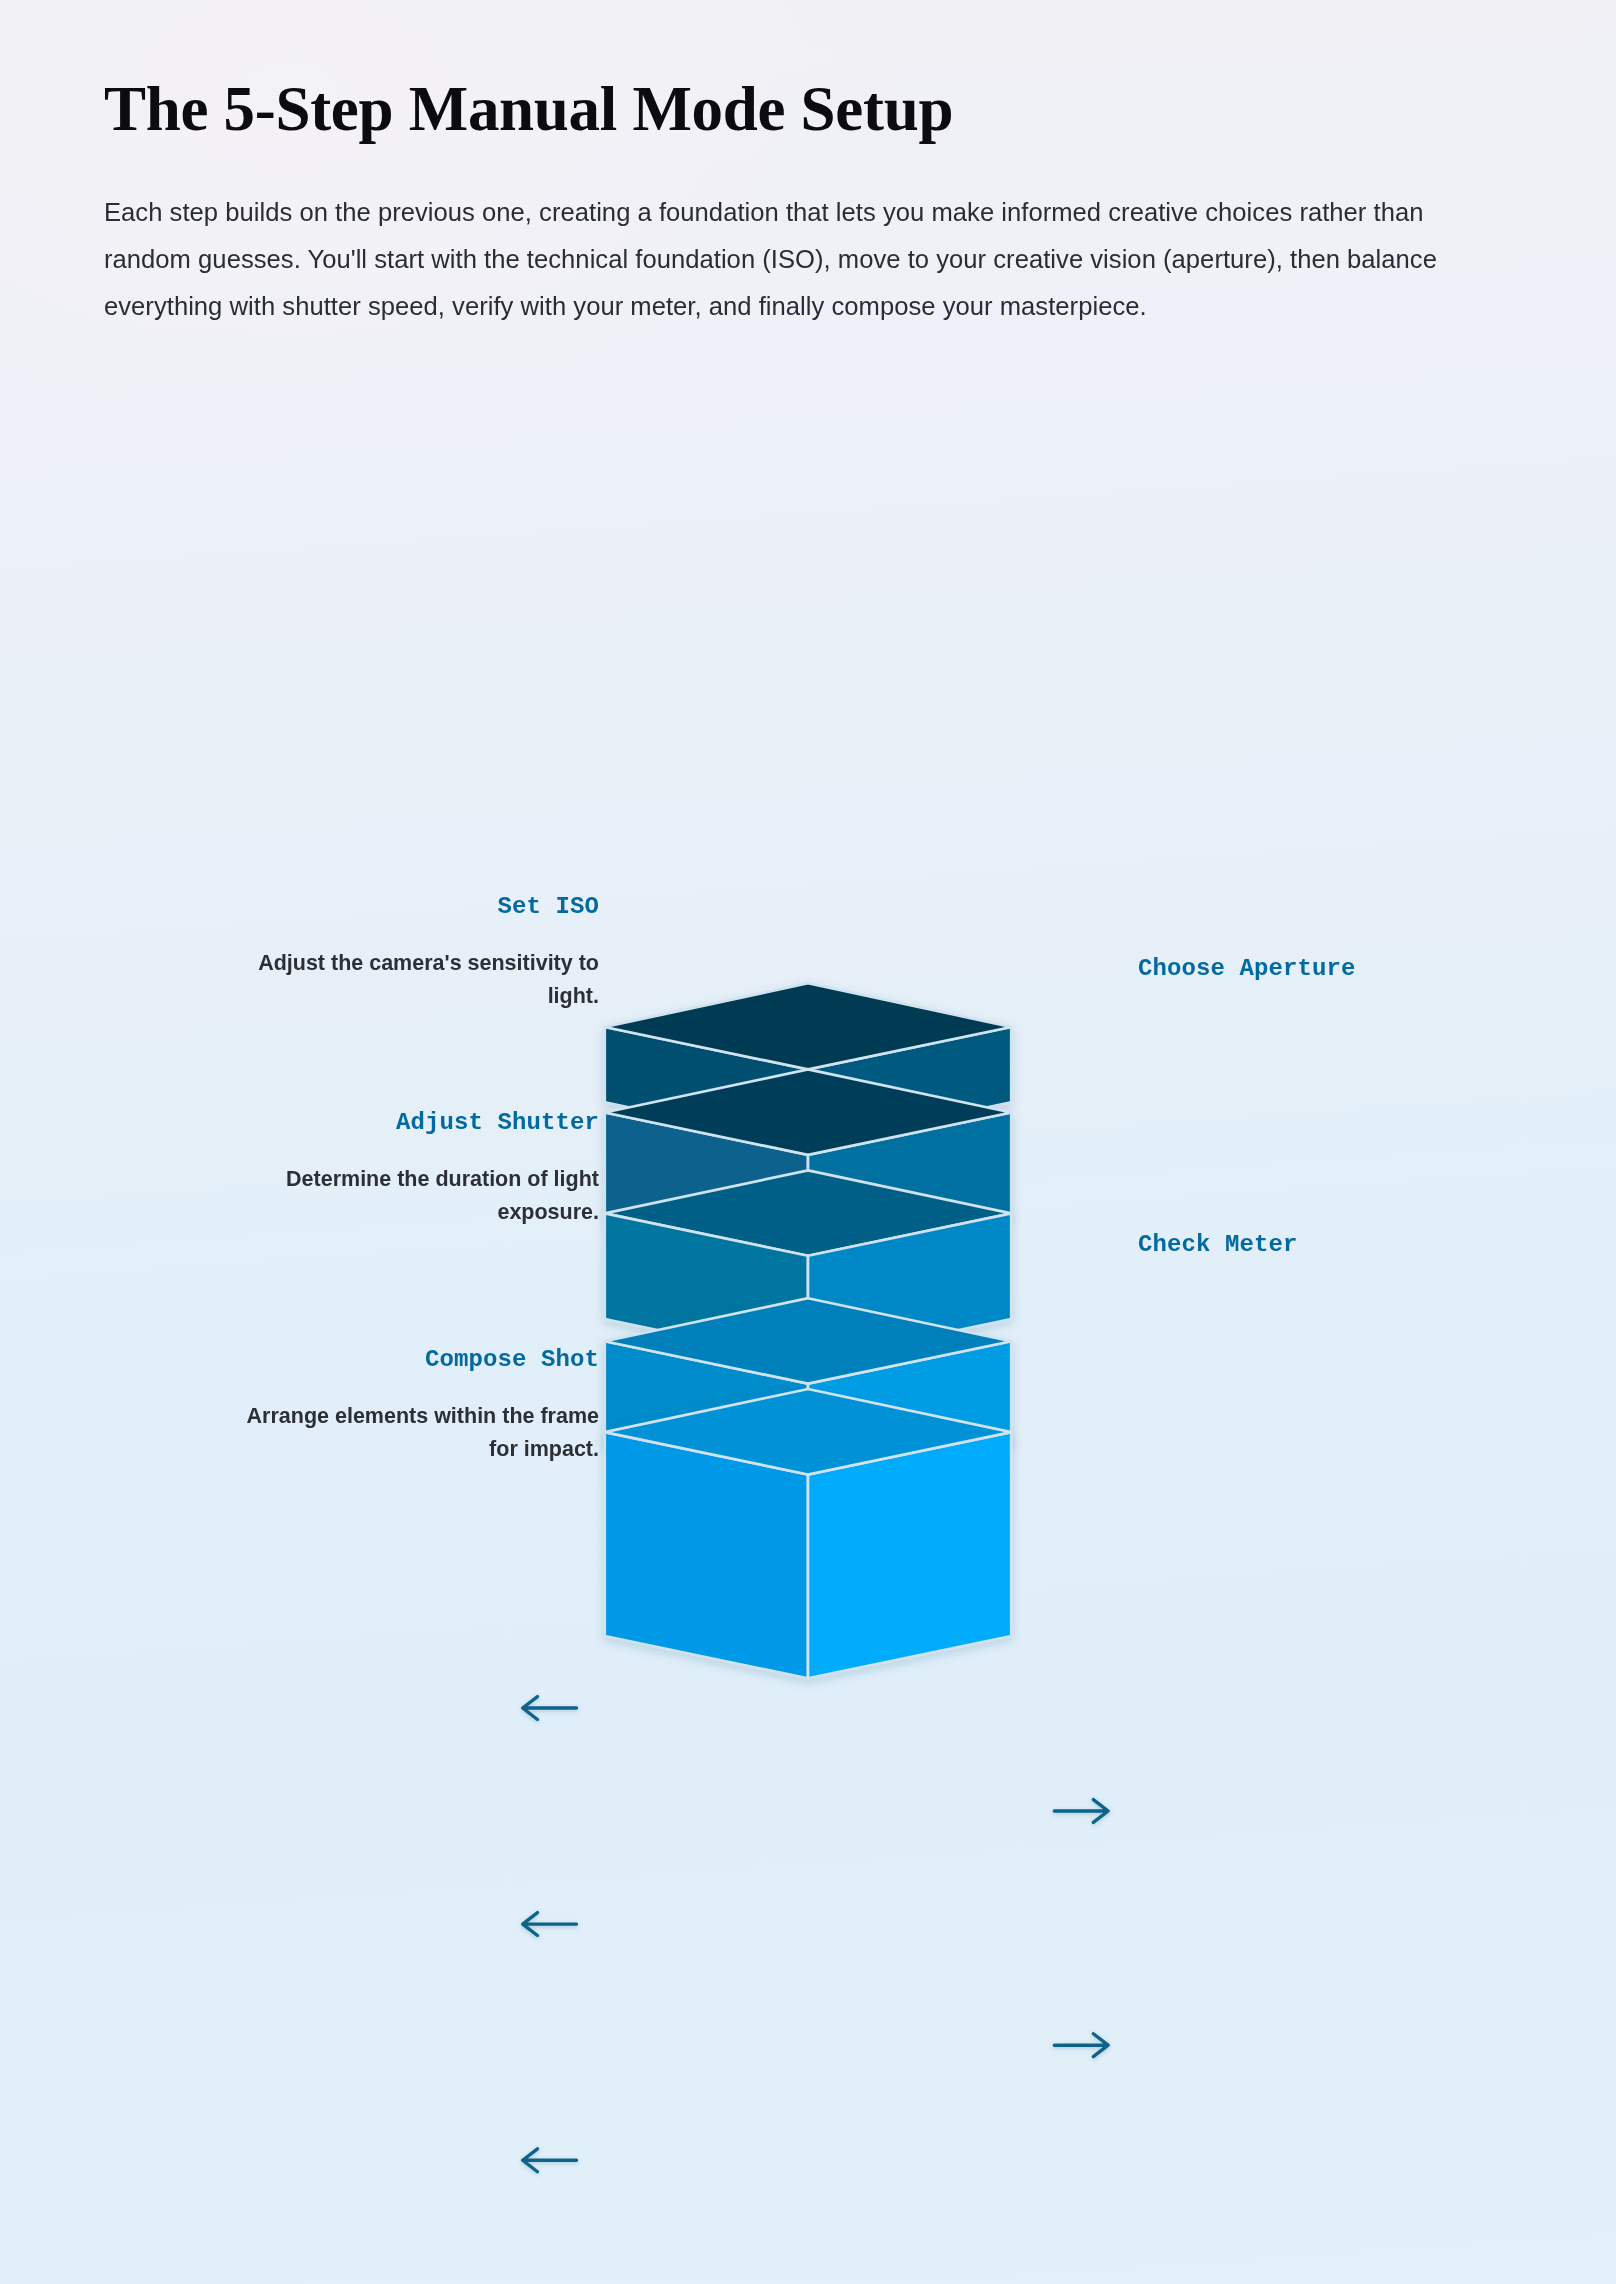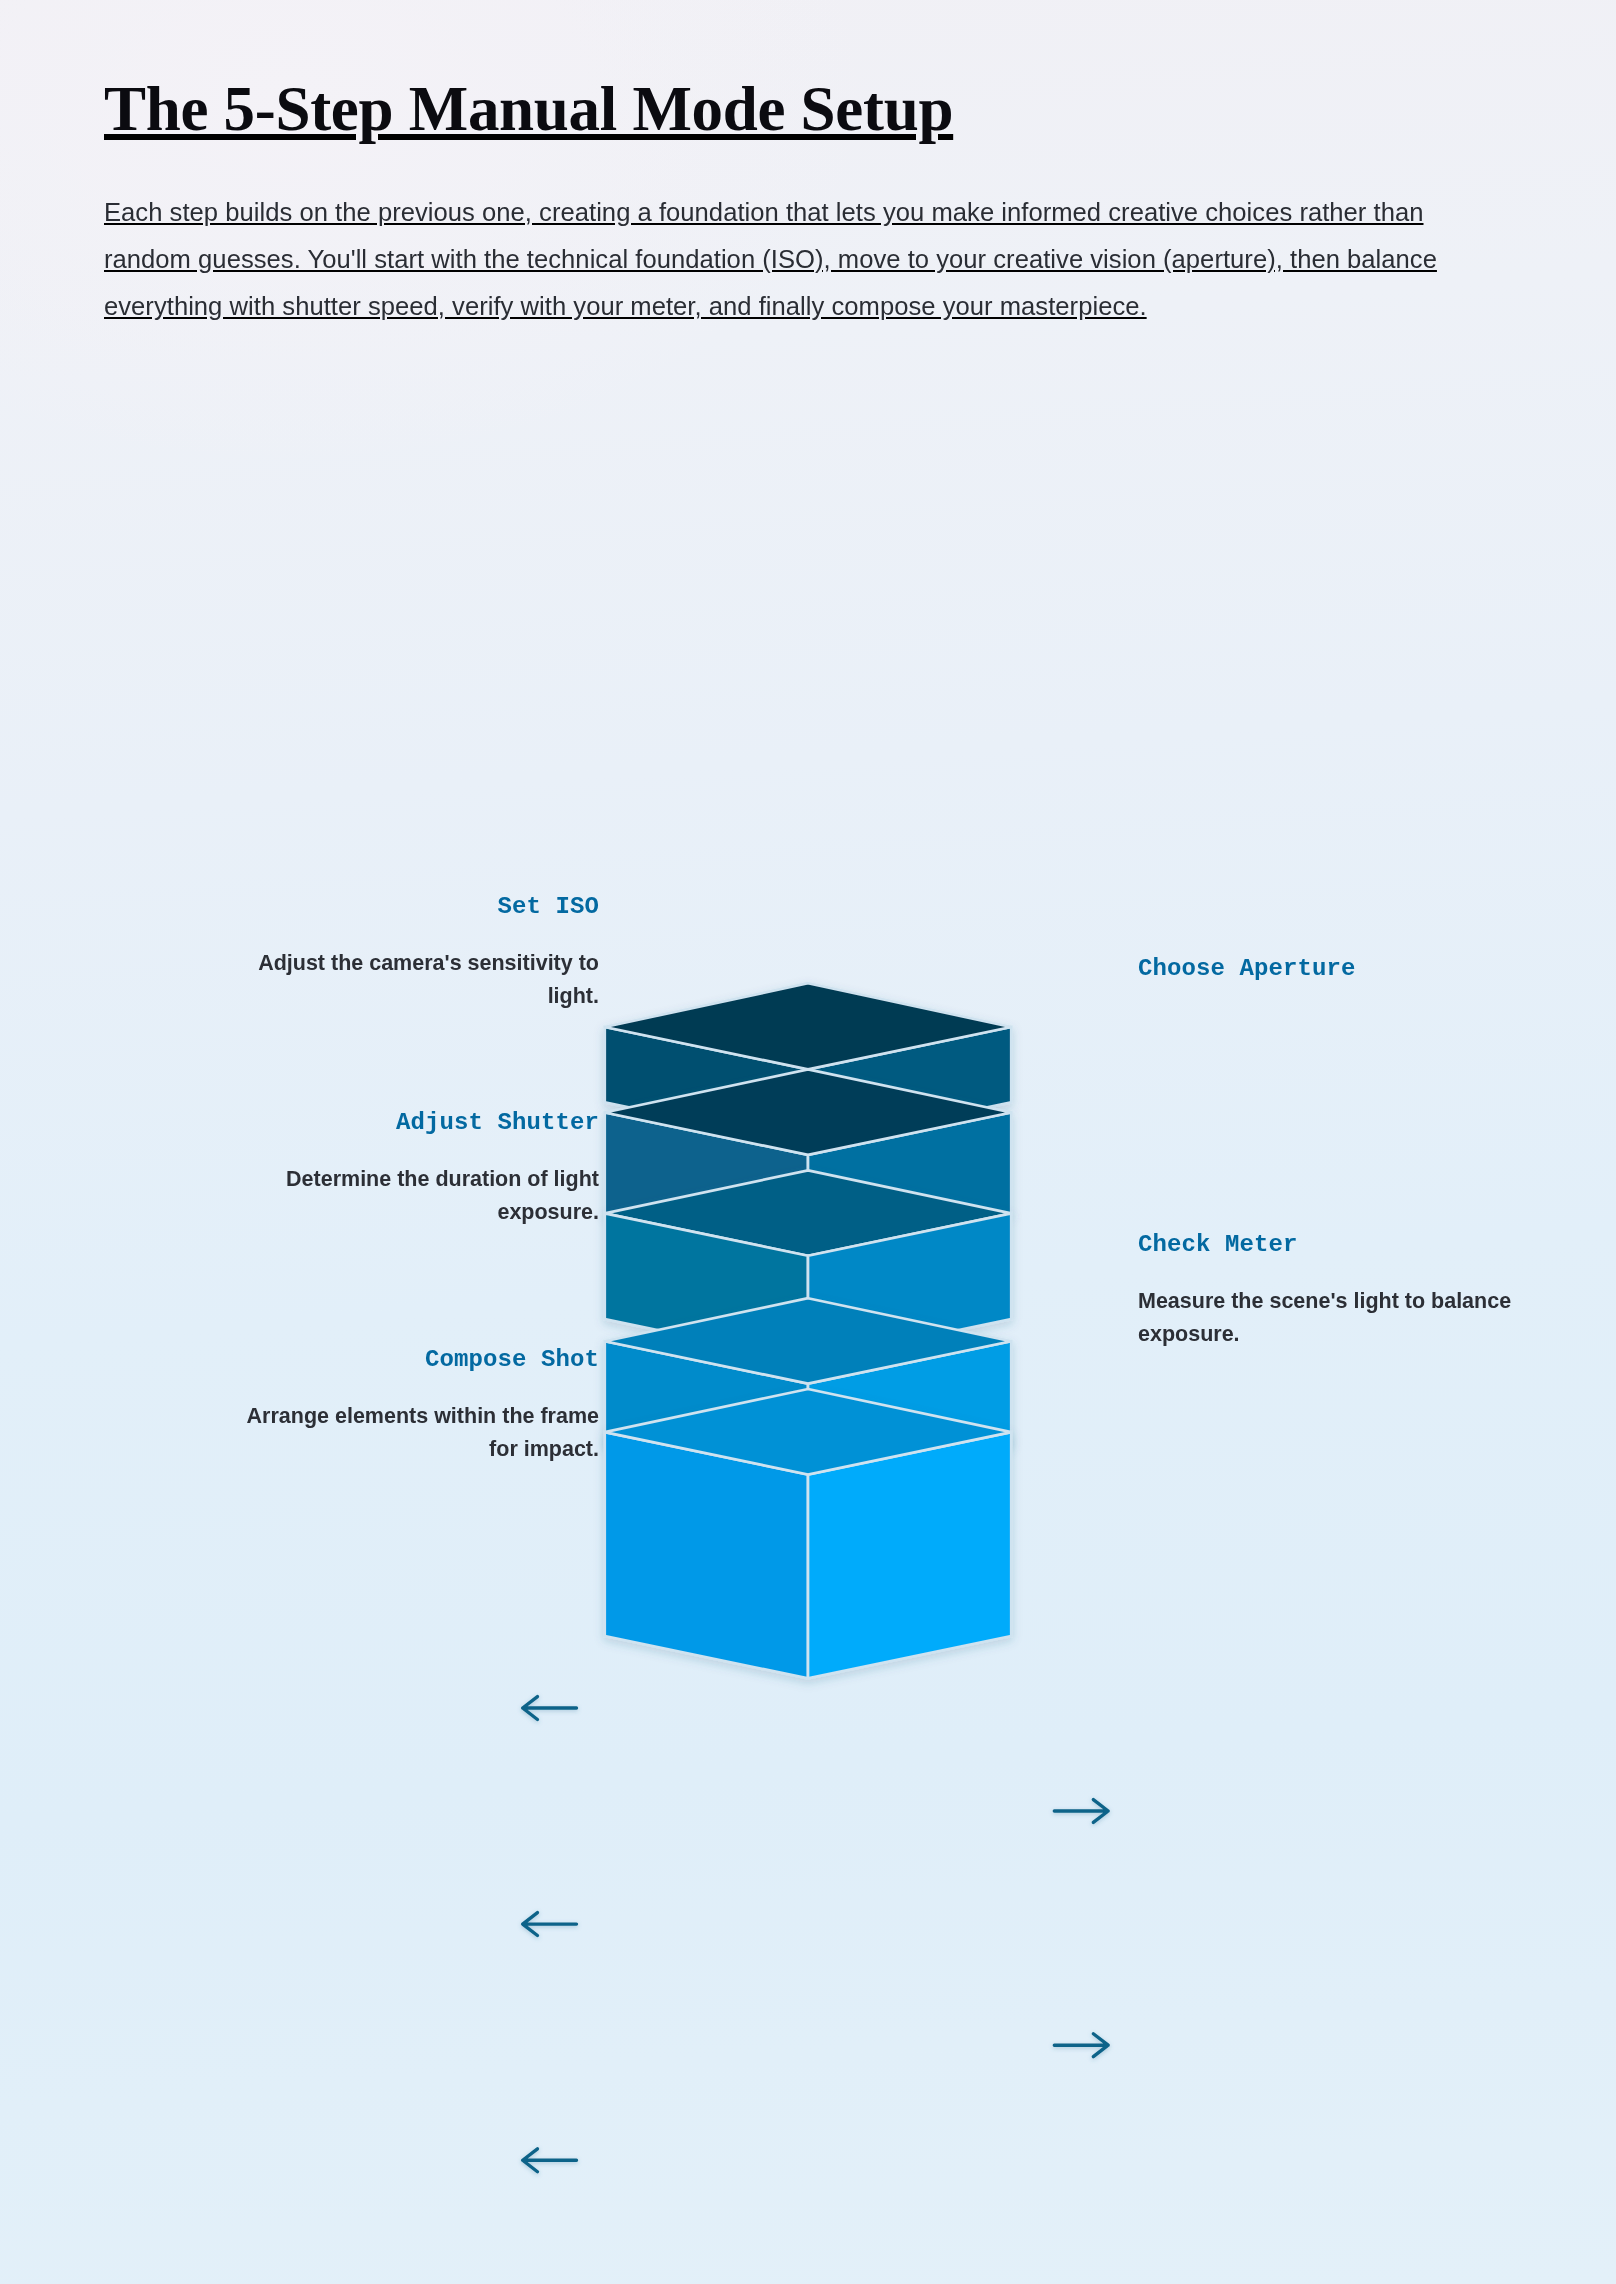--- a/index.html
+++ b/index.html
@@ -18,21 +18,20 @@
     font-family: "Liberation Sans", sans-serif;
     -webkit-font-smoothing: antialiased;
   }
 
   
   .article {
     position: absolute;
     left: 104px;
     top: 74px;
     width: 1394px;
-    text-decoration: underline;
   }
 
   .page-title {
     font-family: "Liberation Serif", serif;
     font-weight: bold;
     font-size: 63px;
     line-height: 1.12;
     letter-spacing: -0.3px;
     color: #0b0b10;
     margin: 0 0 44px 0;
@@ -182,20 +181,19 @@
   <div class="step-title">Choose Aperture</div>
 </div>
 
 <div class="step-label left" id="label-3">
   <div class="step-title">Adjust Shutter</div>
   <div class="step-desc">Determine the duration of light exposure.</div>
 </div>
 
 <div class="step-label right" id="label-4">
   <div class="step-title">Check Meter</div>
-  <div class="step-desc">Measure the scene's light to balance exposure.</div>
 </div>
 
 <div class="step-label left" id="label-5">
   <div class="step-title">Compose Shot</div>
   <div class="step-desc">Arrange elements within the frame for impact.</div>
 </div>
 
 
 </body></html>

